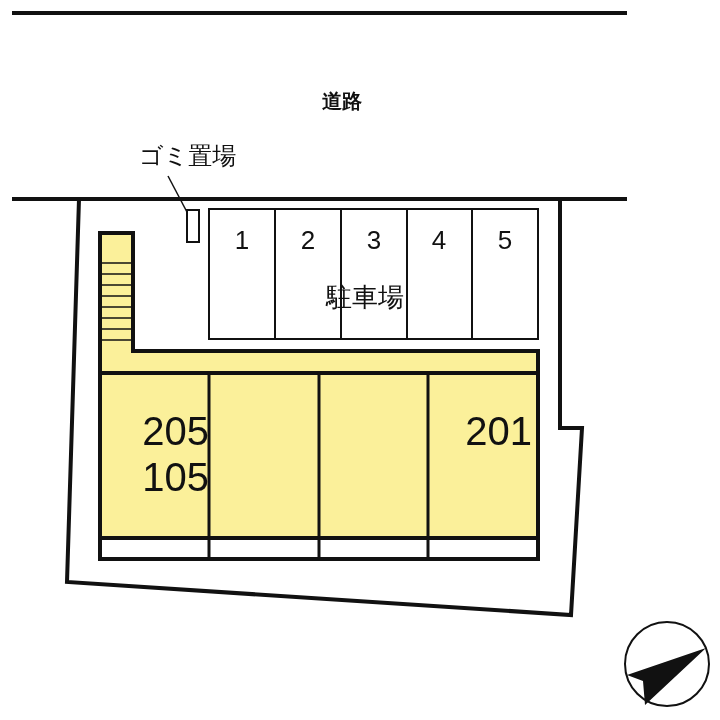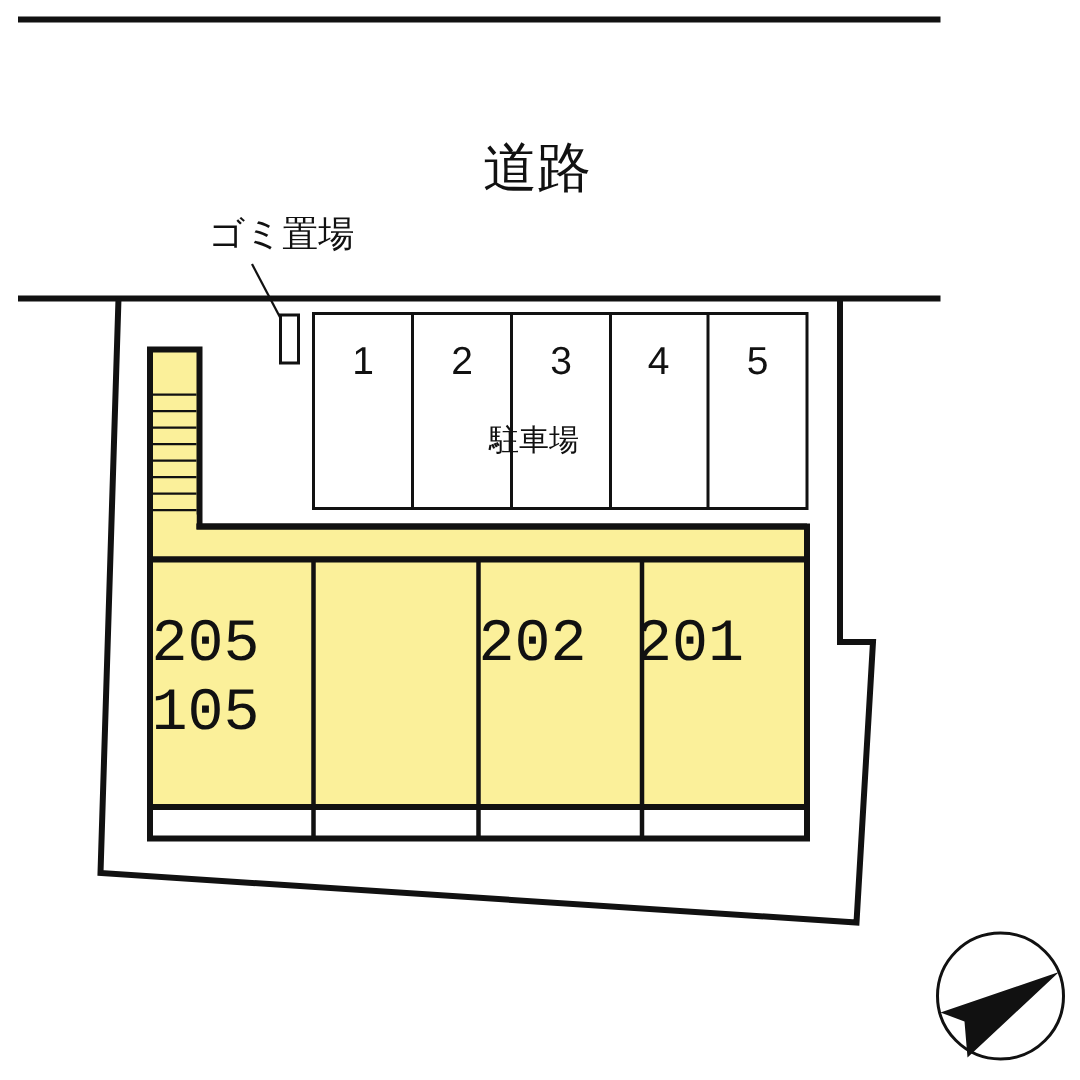--- a/index.html
+++ b/index.html
@@ -1,26 +1,26 @@
 <!DOCTYPE html>
 <html><head>
 <meta charset="utf-8">
 <style>
   html, body { margin: 0; padding: 0; background: #ffffff; }
   body { width: 720px; height: 720px; position: relative; overflow: hidden;
          font-family: "Liberation Sans", "DejaVu Sans", sans-serif; color: #111; }
   svg.plan { position: absolute; left: 0; top: 0; }
   .lbl { position: absolute; font-family: "DejaVu Sans", "Liberation Sans", sans-serif; color: #111; white-space: nowrap; }
-  .road-label { left: 322px; top: 88px; font-size: 36px; }
+  .road-label { left: 322px; top: 88px; font-size: 20px; font-weight: bold; }
   .garbage-label { left: 98px; top: 140px; font-size: 24px; margin-left: 41px; }
-  .parking-label { left: 326px; top: 280px; font-size: 20px; }
+  .parking-label { left: 326px; top: 280px; font-size: 26px; }
   .space-num { position: absolute; top: 225px; width: 66px; text-align: center; font-size: 26px;
                font-family: "Liberation Sans", sans-serif; }
-  .unit { position: absolute; top: 408px; width: 108px; text-align: left; font-size: 40px; line-height: 46px;
-          font-family: Liberation Mono, monospace; }
+  .unit { position: absolute; top: 408px; width: 108px; text-align: right; font-size: 40px; line-height: 46px;
+          font-family: Liberation Sans, sans-serif; }
 </style>
 </head>
 <body>
 
 <svg class="plan" width="720" height="720" viewBox="0 0 720 720">
 
   <line x1="12" y1="13" x2="627" y2="13" stroke="#111" stroke-width="4"></line>
   <line x1="12" y1="199" x2="627" y2="199" stroke="#111" stroke-width="4"></line>
 
   <polyline points="79,199 67,582 571,615 582,428 560,428 560,199" fill="none" stroke="#111" stroke-width="4" stroke-linejoin="miter"></polyline>
@@ -81,17 +81,16 @@
 <div class="space-num" style="left:406px">4</div>
 <div class="space-num" style="left:472px">5</div>
 
 <div class="unit" style="left:101px">
   <div>205</div>
   <div>105</div>
 </div>
 <div class="unit" style="left:210px">
 </div>
 <div class="unit" style="left:319px">
-  <div>202</div>
 </div>
 <div class="unit" style="left:424px">
   <div>201</div>
 </div>
 
 </body></html>

